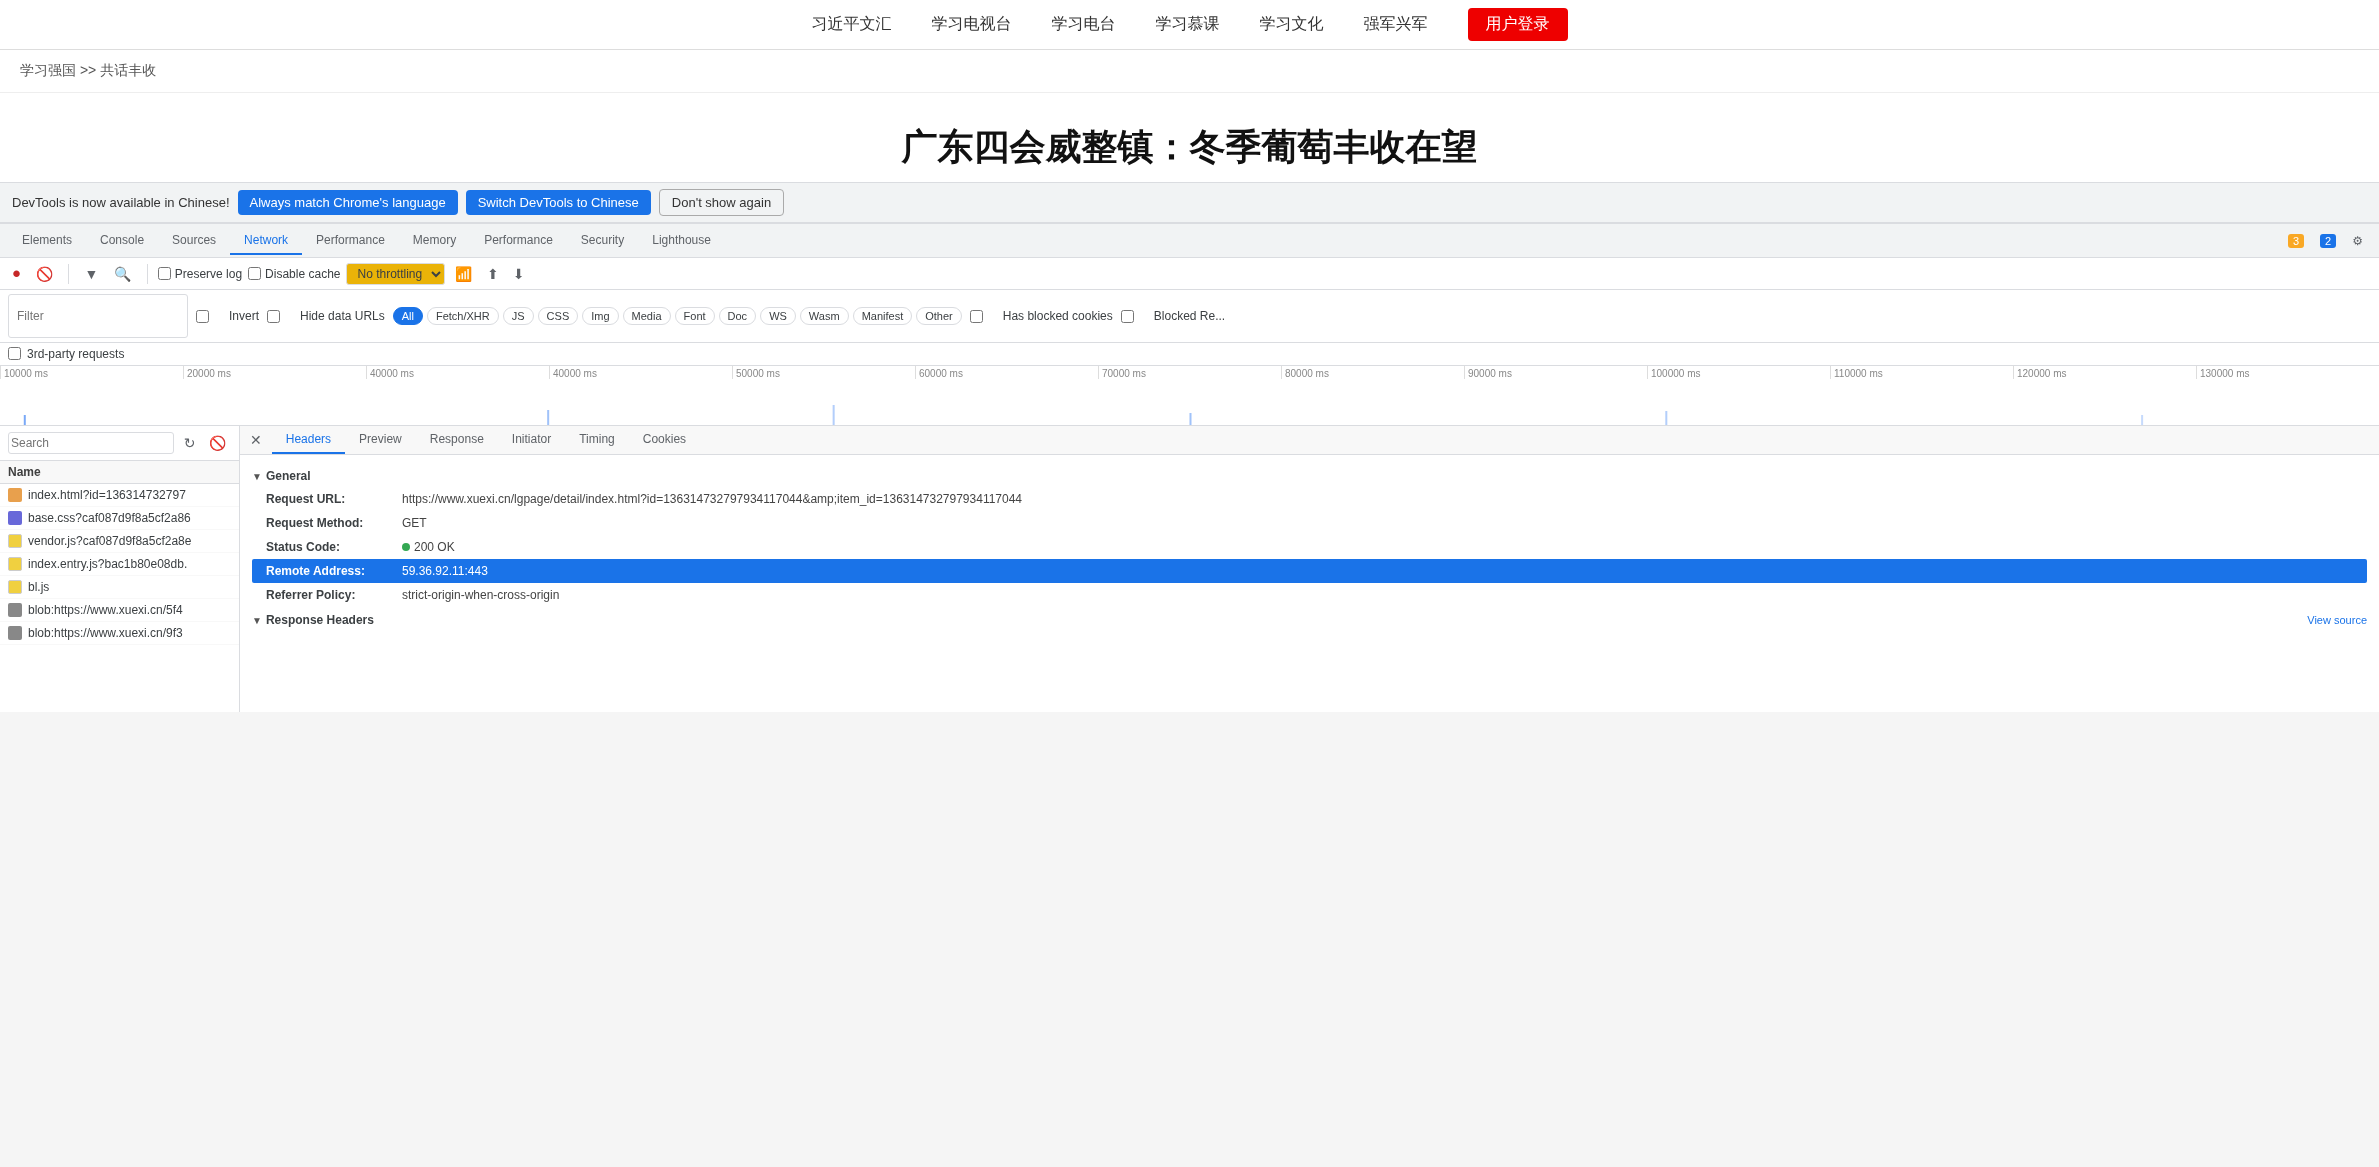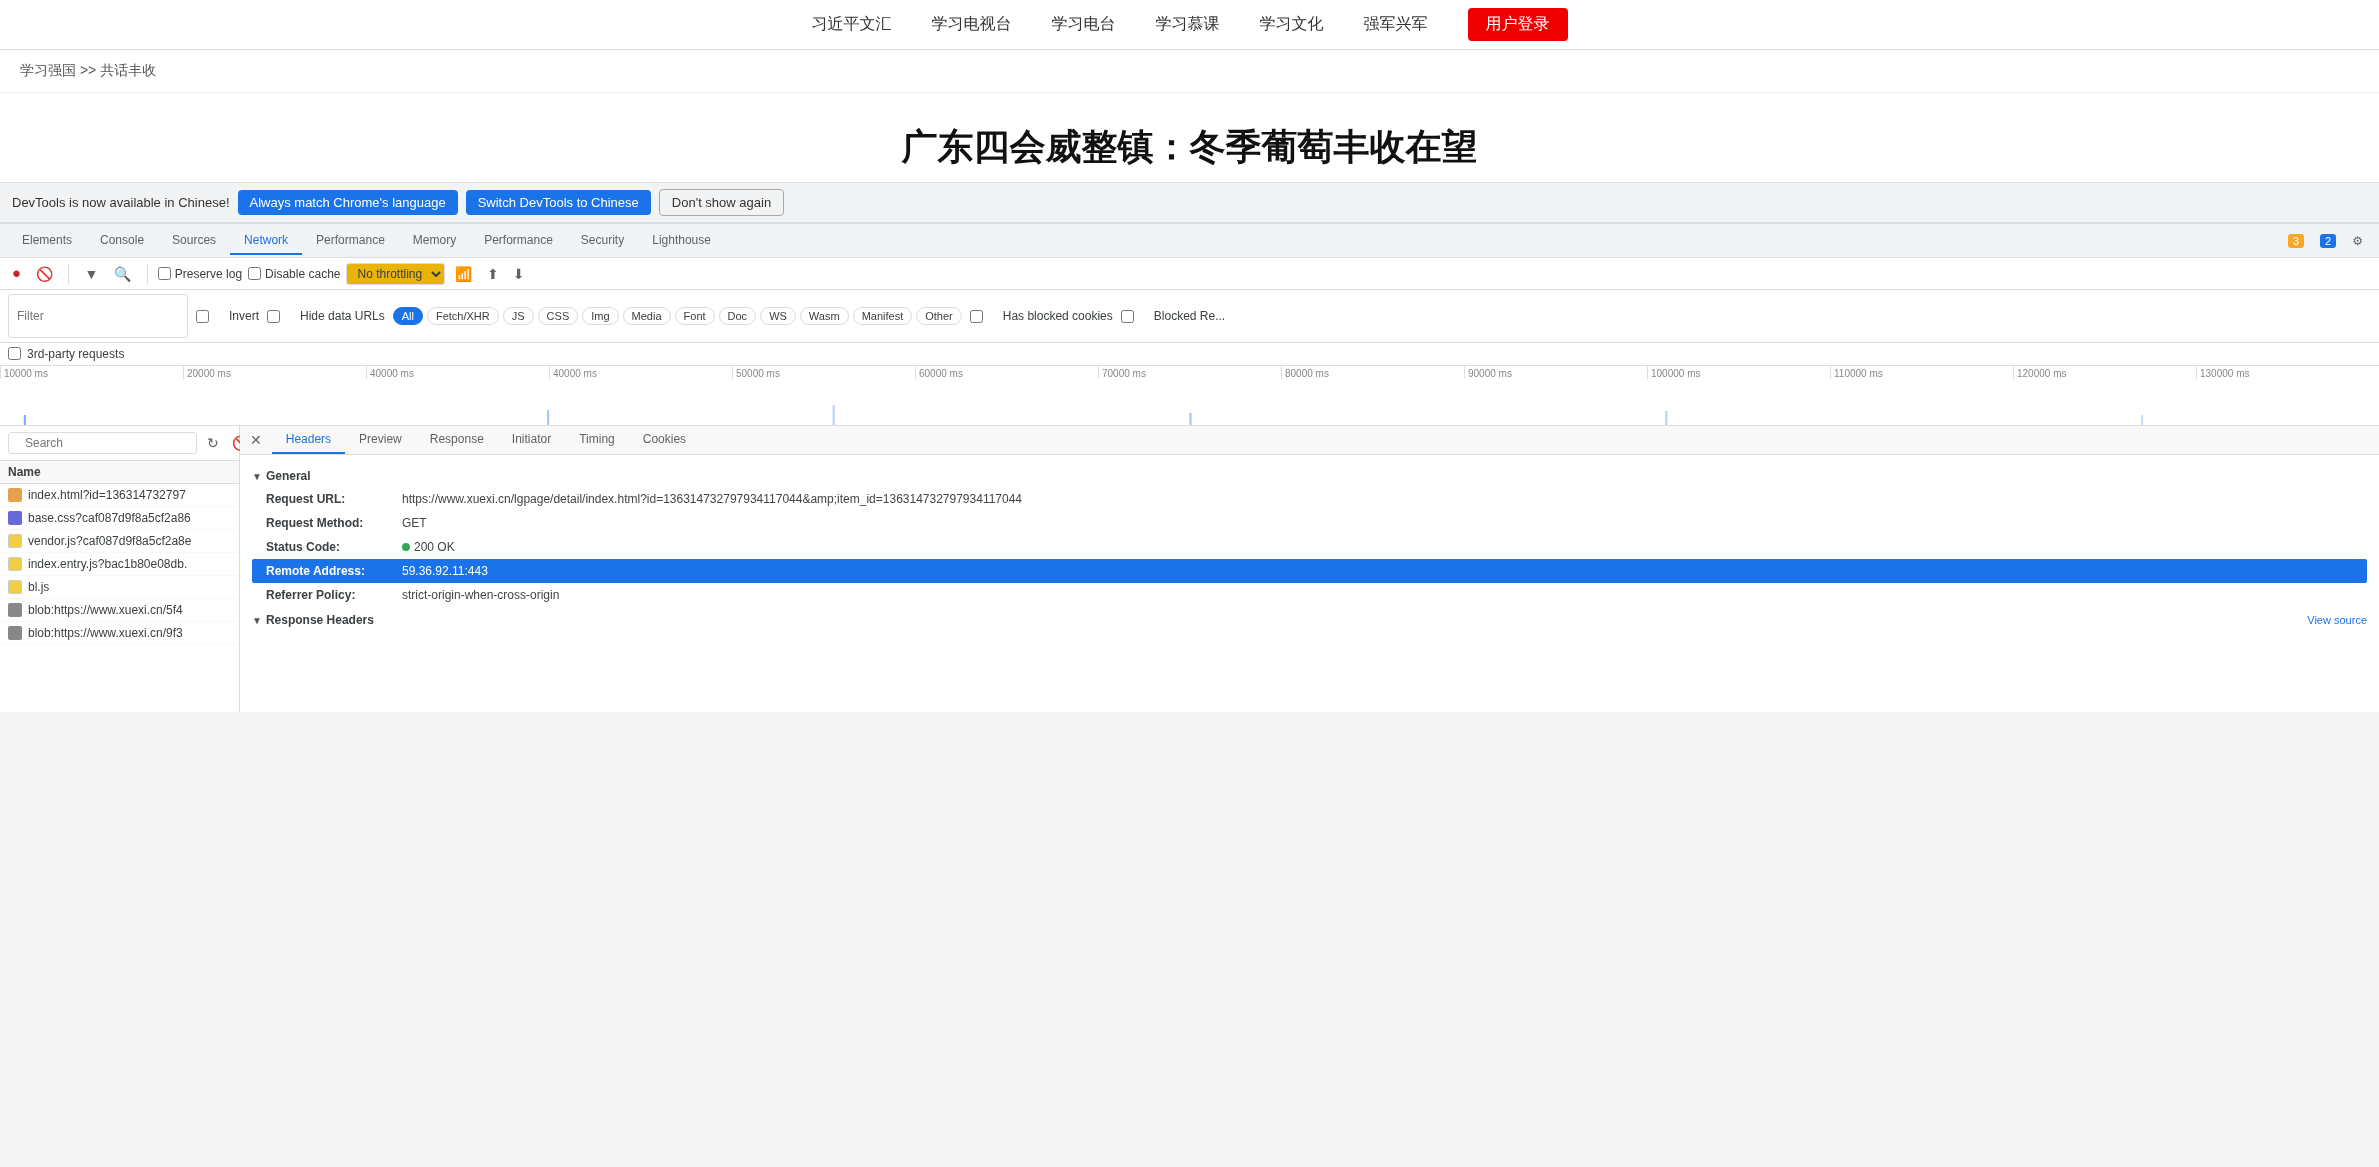--- a/index.html
+++ b/index.html
@@ -280,21 +280,21 @@
       display: flex;
       align-items: center;
       padding: 6px 8px;
       border-bottom: 1px solid #dadce0;
       gap: 6px;
     }
     .search-input {
       flex: 1;
       border: 1px solid #dadce0;
       border-radius: 3px;
-      padding: 3px 16px;
+      padding: 3px 2px;
       font-size: 12px;
     }
 
     
     .file-list {
       flex: 1;
       overflow-y: auto;
       background: #fff;
     }
     .file-item {

